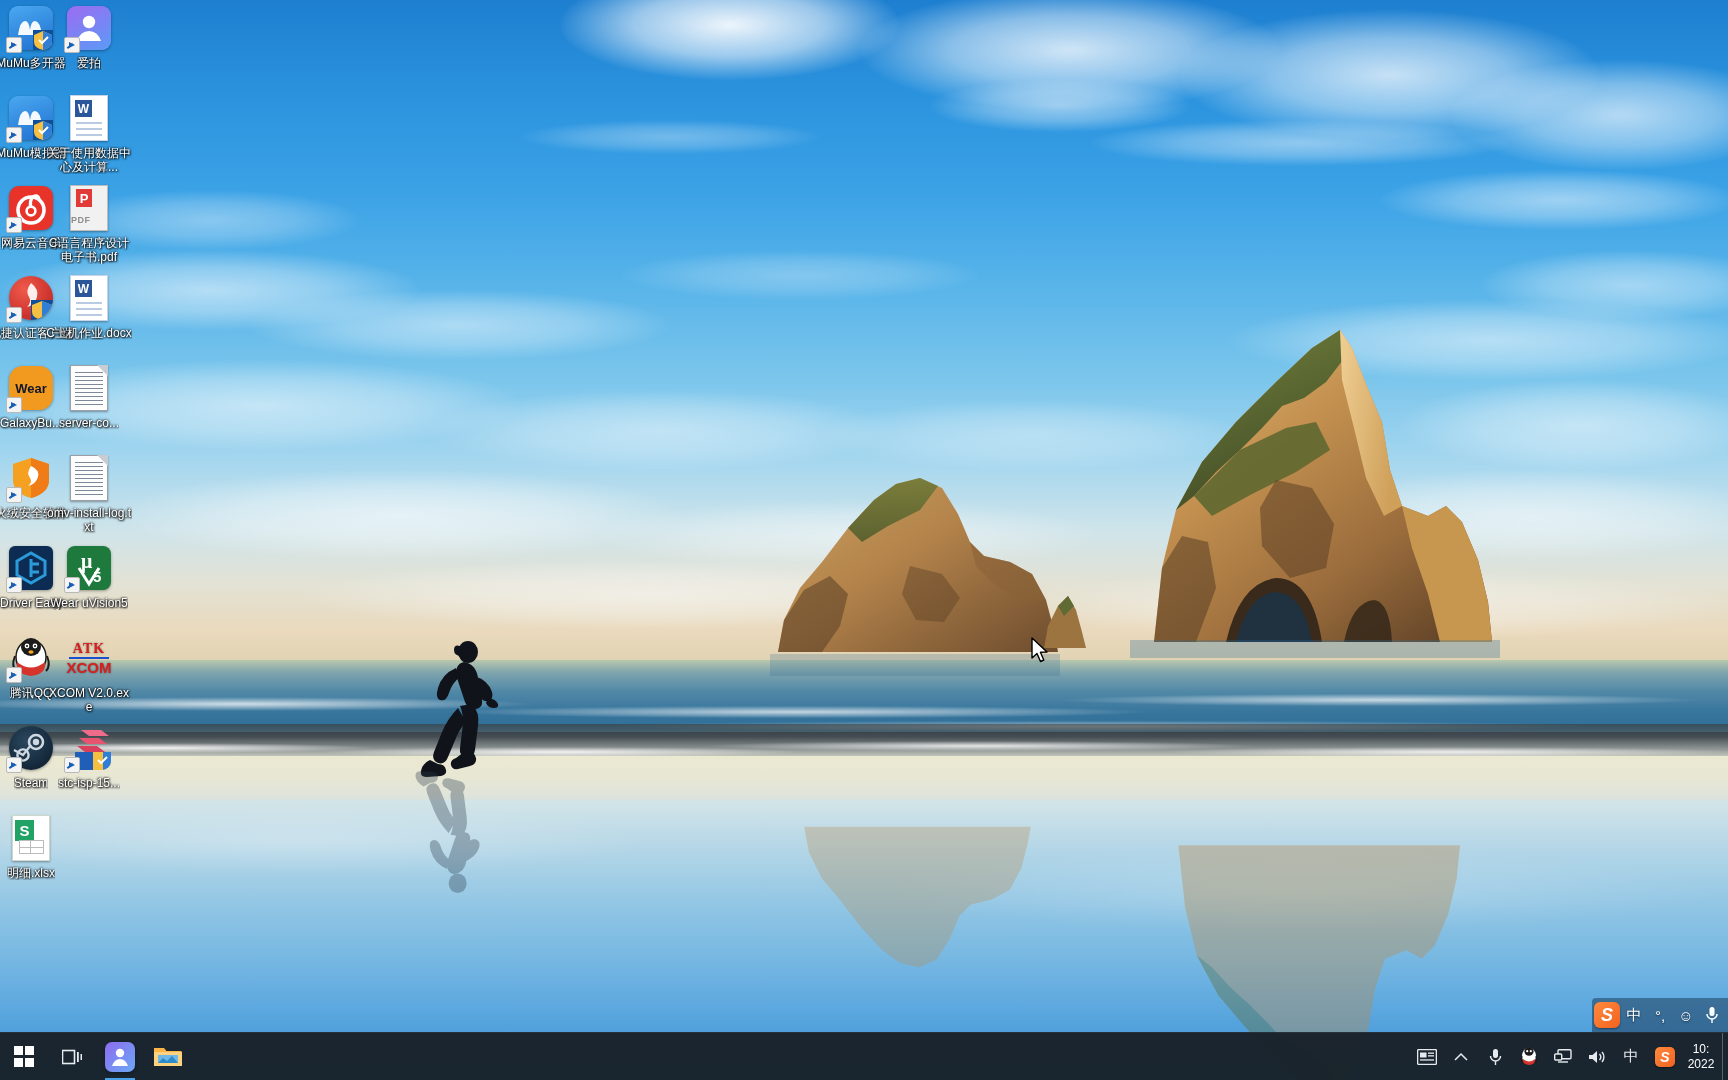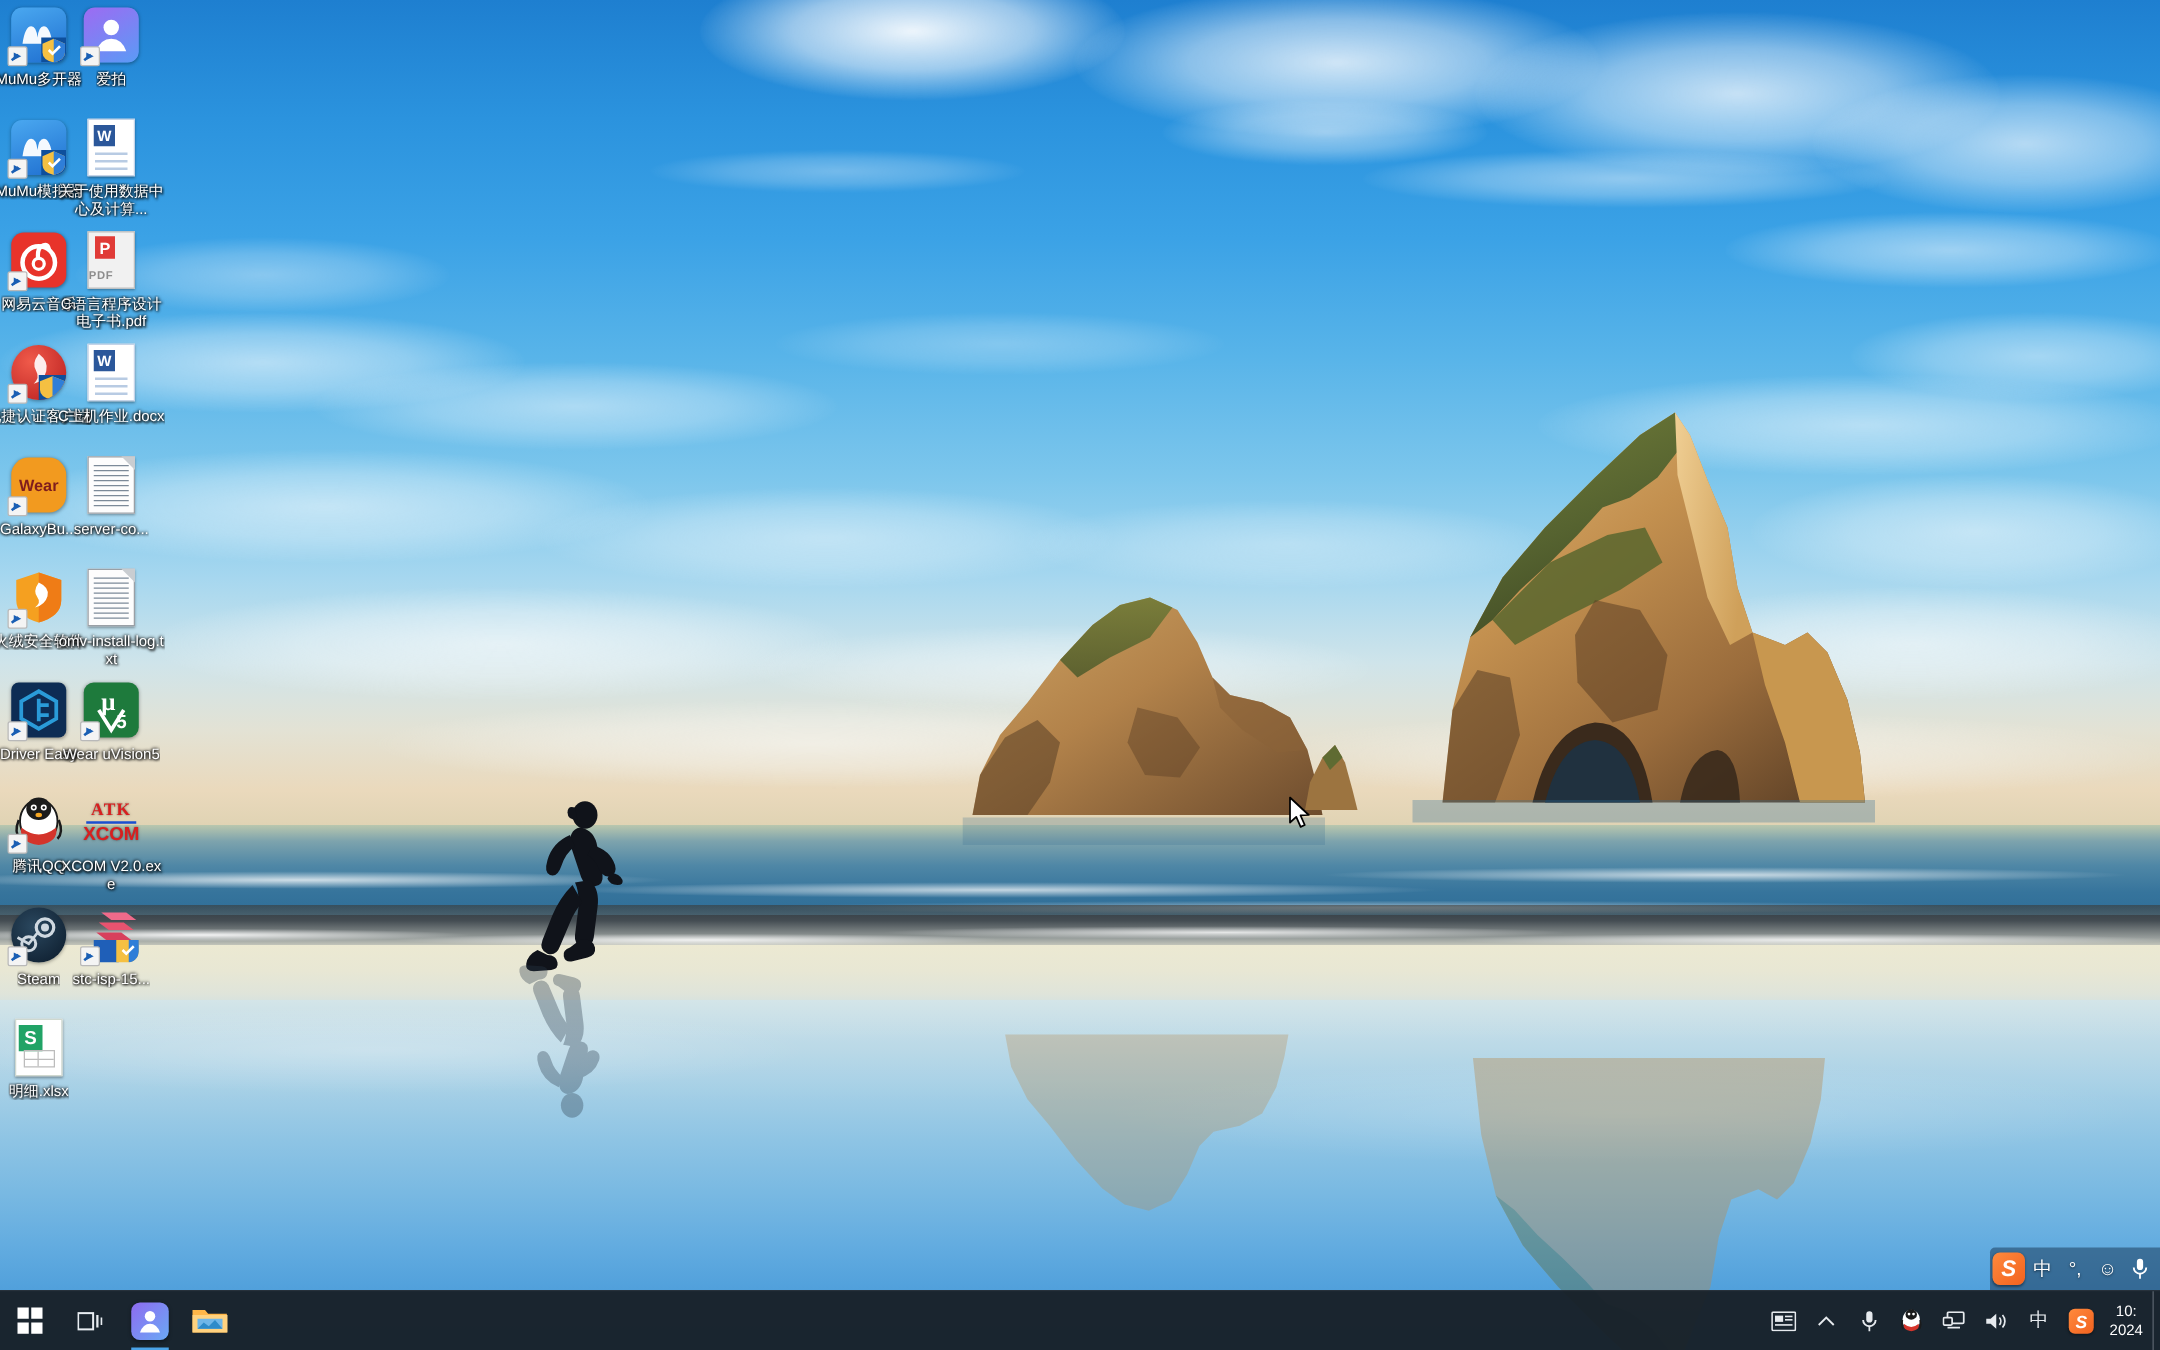--- a/index.html
+++ b/index.html
@@ -508,21 +508,21 @@
             <div class="wl" style="top:26px"></div>
             <div class="wl" style="top:32px"></div>
             <div class="wl" style="top:38px"></div>
           </div>
         </div>
         <div class="label">C上机作业.docx</div>
       </div>
       <div class="dicon" style="left: -12px; top: 364px;">
         <div class="glyph">
           <div class="tile" style="background:#f29a1f;border-radius:14px;">
-            <div style="position:absolute;inset:0;display:flex;align-items:center;justify-content:center;color:#7f1d1d;font-weight:bold;font-size:13px;font-family:'Liberation Sans',sans-serif;">Wear</div>
+            <div style="position:absolute;inset:0;display:flex;align-items:center;justify-content:center;color:#0f172a;font-weight:bold;font-size:13px;font-family:'Liberation Sans',sans-serif;">Wear</div>
           </div>
           <span class="shortcut-arrow"></span>
         </div>
         <div class="label">GalaxyBu...</div>
       </div>
       <div class="dicon" style="left: 46px; top: 364px;">
         <div class="glyph">
           <div class="doc">
             <div class="lines">
               <i></i>
@@ -761,17 +761,17 @@
           <path d="M11.5 5 a4.5 4.5 0 0 1 0 6" stroke="#e6eaee" stroke-width="1.4" fill="none"></path>
           <path d="M14 3 a7.5 7.5 0 0 1 0 10" stroke="#e6eaee" stroke-width="1.4" fill="none"></path>
         </svg>
     </div>
     <div class="tray-ic" style="font-size:15px;">中</div>
     <div class="tray-ic">
       <div class="sogou-s" style="width:20px;height:20px;border-radius:5px;font-size:14px;">S</div>
     </div>
     <div id="clock">
       <span>10:</span>
-      <span>2024</span>
+      <span>2022</span>
     </div>
     <div id="showdesktop"></div>
   </div>
 </div>
 
 </body></html>

